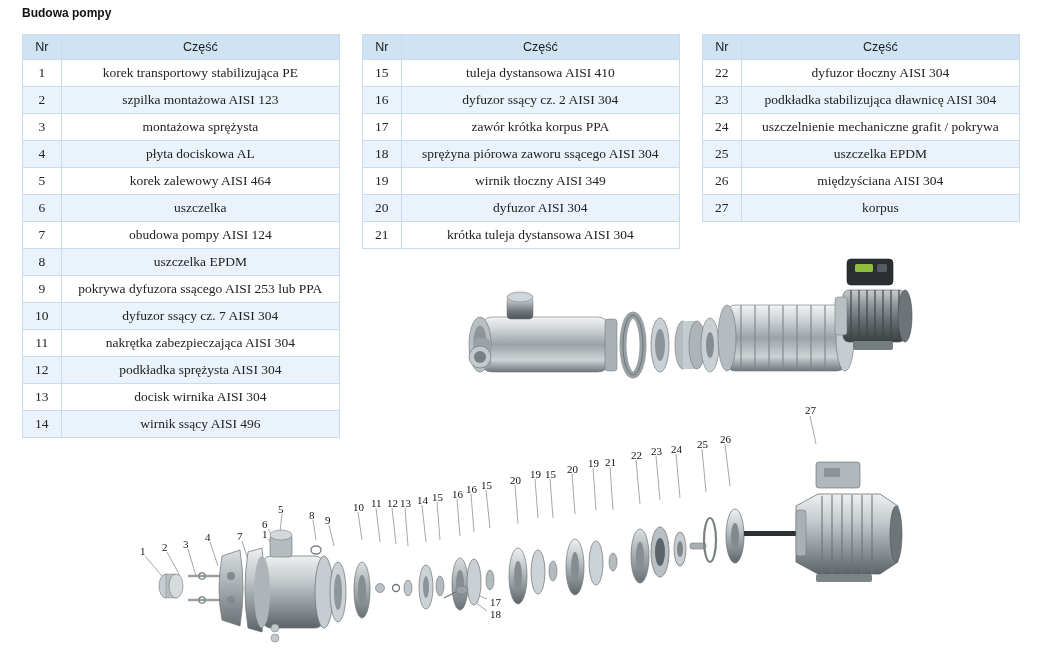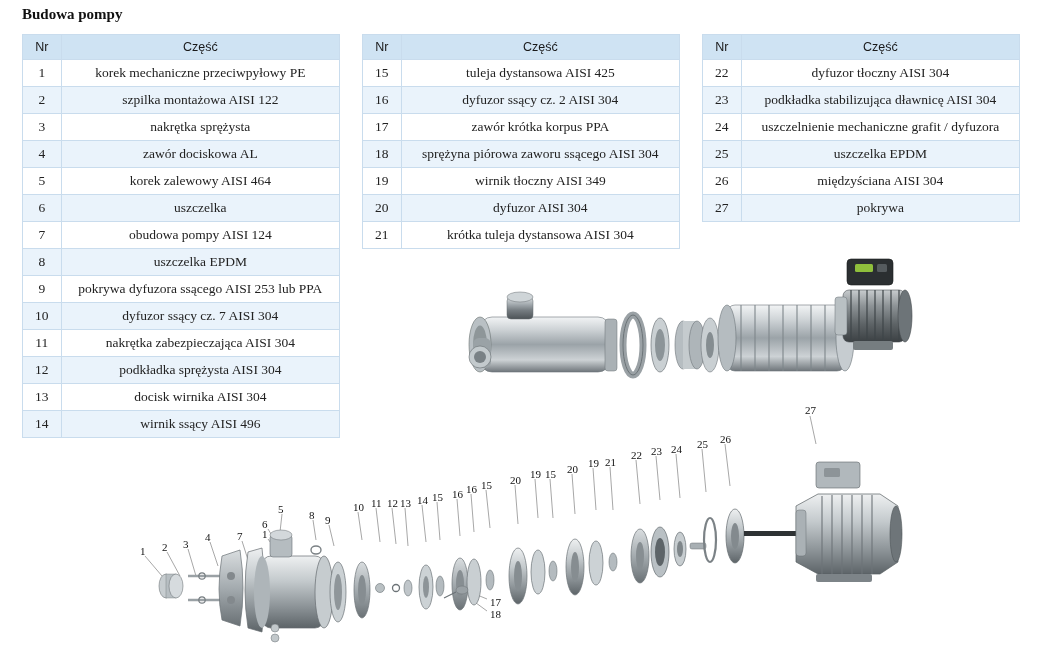--- a/index.html
+++ b/index.html
@@ -12,23 +12,23 @@
     height: 667px;
     position: relative;
     font-family: "Liberation Serif", serif;
     color: #222;
     overflow: hidden;
   }
   #page-title {
     position: absolute;
     left: 22px;
     top: 6px;
-    font-family: Liberation Serif, serif;
+    font-family: Liberation Sans, sans-serif;
     font-weight: bold;
-    font-size: 15px;
+    font-size: 12px;
     color: #111;
   }
   .tbl {
     position: absolute;
     border-collapse: collapse;
     font-size: 13.5px;
   }
   .tbl td, .tbl th {
     border: 1px solid #c9dced;
     padding: 0;
@@ -88,33 +88,33 @@
 <table class="tbl" id="tbl1">
   <thead>
     <tr>
       <th class="col-nr">Nr</th>
       <th class="col-part">Część</th>
     </tr>
   </thead>
   <tbody>
     <tr class="odd">
         <td class="col-nr">1</td>
-        <td class="col-part">korek mechaniczne przeciwpyłowy PE</td>
+        <td class="col-part">korek transportowy stabilizująca PE</td>
       </tr>
     <tr class="even">
         <td class="col-nr">2</td>
-        <td class="col-part">szpilka montażowa AISI 122</td>
+        <td class="col-part">szpilka montażowa AISI 123</td>
       </tr>
     <tr class="odd">
         <td class="col-nr">3</td>
-        <td class="col-part">nakrętka sprężysta</td>
+        <td class="col-part">montażowa sprężysta</td>
       </tr>
     <tr class="even">
         <td class="col-nr">4</td>
-        <td class="col-part">zawór dociskowa AL</td>
+        <td class="col-part">płyta dociskowa AL</td>
       </tr>
     <tr class="odd">
         <td class="col-nr">5</td>
         <td class="col-part">korek zalewowy AISI 464</td>
       </tr>
     <tr class="even">
         <td class="col-nr">6</td>
         <td class="col-part">uszczelka</td>
       </tr>
     <tr class="odd">
@@ -155,21 +155,21 @@
 <table class="tbl" id="tbl2">
   <thead>
     <tr>
       <th class="col-nr">Nr</th>
       <th class="col-part">Część</th>
     </tr>
   </thead>
   <tbody>
     <tr class="odd">
         <td class="col-nr">15</td>
-        <td class="col-part">tuleja dystansowa AISI 425</td>
+        <td class="col-part">tuleja dystansowa AISI 410</td>
       </tr>
     <tr class="even">
         <td class="col-nr">16</td>
         <td class="col-part">dyfuzor ssący cz. 2 AISI 304</td>
       </tr>
     <tr class="odd">
         <td class="col-nr">17</td>
         <td class="col-part">zawór krótka korpus PPA</td>
       </tr>
     <tr class="even">
@@ -202,33 +202,33 @@
     <tr class="odd">
         <td class="col-nr">22</td>
         <td class="col-part">dyfuzor tłoczny AISI 304</td>
       </tr>
     <tr class="even">
         <td class="col-nr">23</td>
         <td class="col-part">podkładka stabilizująca dławnicę AISI 304</td>
       </tr>
     <tr class="odd">
         <td class="col-nr">24</td>
-        <td class="col-part">uszczelnienie mechaniczne grafit / dyfuzora</td>
+        <td class="col-part">uszczelnienie mechaniczne grafit / pokrywa</td>
       </tr>
     <tr class="even">
         <td class="col-nr">25</td>
         <td class="col-part">uszczelka EPDM</td>
       </tr>
     <tr class="odd">
         <td class="col-nr">26</td>
         <td class="col-part">międzyściana AISI 304</td>
       </tr>
     <tr class="even">
         <td class="col-nr">27</td>
-        <td class="col-part">pokrywa</td>
+        <td class="col-part">korpus</td>
       </tr>
   </tbody>
 </table>
 
 <div id="illus-top">
 <svg width="470" height="150" viewBox="0 0 470 150">
   <defs>
     <linearGradient id="steel" x1="0" y1="0" x2="0" y2="1">
       <stop offset="0%" stop-color="#f2f4f5"></stop>
       <stop offset="22%" stop-color="#cfd4d7"></stop>

